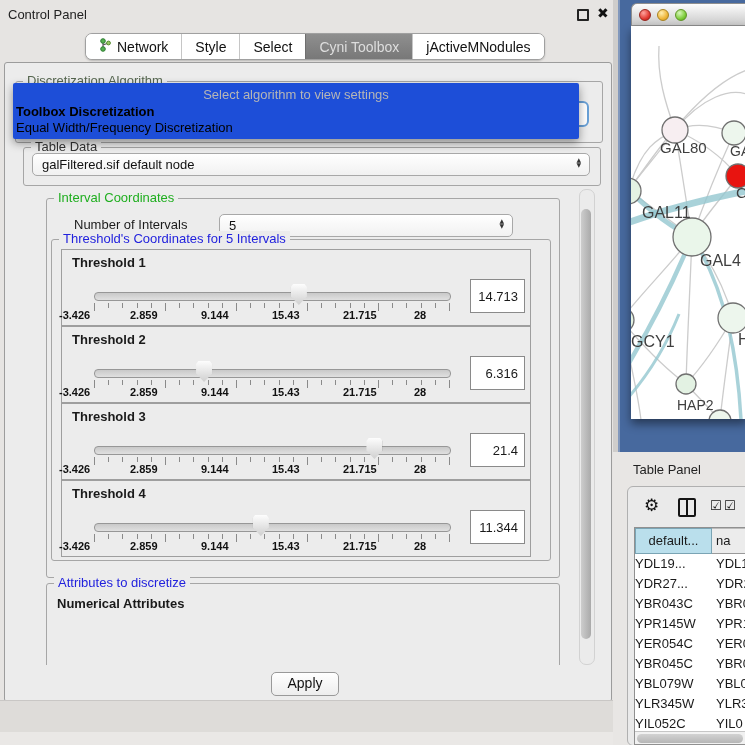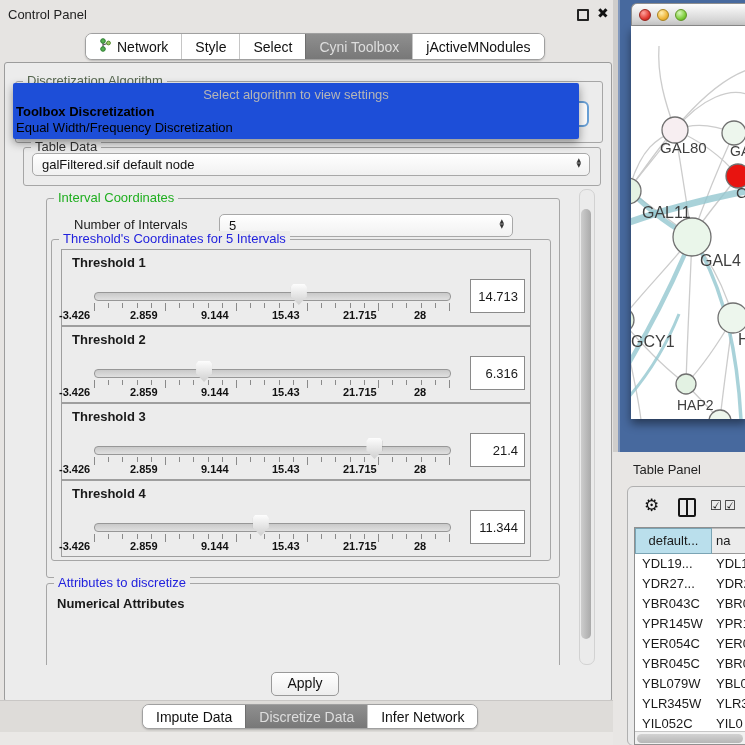--- a/index.html
+++ b/index.html
@@ -89,21 +89,21 @@
   #tp-split{position:absolute;left:50px;top:11px;width:14px;height:15px;border:2px solid #141414;border-radius:2px;
             background:linear-gradient(90deg,transparent 45%,#141414 45%,#141414 55%,transparent 55%)}
   .tp-check{position:absolute;top:11px;font-size:13px;color:#111;font-family:"DejaVu Sans",sans-serif}
   #tp-check1{left:82px}
   #tp-check2{left:96px}
   #tp-table{position:absolute;left:6px;top:40px;width:120px;height:218px;background:#fff;border:1px solid #909090;box-sizing:border-box;overflow:hidden}
   #tp-header{display:flex;height:26px}
   #tp-hc1{width:77px;background:#badfec;border:1px solid #7aa4b4;box-sizing:border-box;text-align:center;line-height:24px;font-size:13px;overflow:hidden}
   #tp-hc2{flex:1;background:#ececec;border-top:1px solid #bbb;border-bottom:1px solid #9a9a9a;line-height:24px;padding-left:4px;font-size:13px;overflow:hidden}
   .trow{display:flex;height:20px;line-height:20px;font-size:13px;white-space:nowrap}
-  .tc1{width:77px;padding-left:7px;box-sizing:border-box;overflow:hidden}
+  .tc1{width:77px;box-sizing:border-box;overflow:hidden}
   .tc2{flex:1;padding-left:4px;overflow:hidden}
   #tp-hscroll{position:absolute;left:0;top:203px;width:118px;height:14px;background:#f1f1f1;border-top:1px solid #c6c6c6}
   #tp-hthumb{position:absolute;left:2px;top:2px;width:106px;height:9px;background:linear-gradient(#d2d2d2,#b6b6b6);border-radius:5px}
 </style>
 </head>
 <body>
 
 <div id="left-window">
   <div id="title-text">Control Panel</div>
   <div id="float-btn"></div>
@@ -329,31 +329,20 @@
     </div>
 
     <div class="vscroll" style="left:574px;top:126px;width:14px;height:474px">
       <div class="vthumb" style="top:19px;height:430px"></div>
     </div>
 
     <div id="apply-btn">Apply</div>
   </div>
 
   <div id="bottom-strip"></div>
-  <div id="bottom-tabs" class="segbar">
-      <div class="seg">
-        <span>Impute Data</span>
-      </div>
-      <div class="seg sel">
-        <span>Discretize Data</span>
-      </div>
-      <div class="seg">
-        <span>Infer Network</span>
-      </div>
-    </div>
   <div id="footer"></div>
 </div>
 
 <div id="gap-col"></div>
 
 <div id="net-frame">
   <div id="net-titlebar">
     <div class="light" id="light-red"></div>
     <div class="light" id="light-yellow"></div>
     <div class="light" id="light-green"></div>

